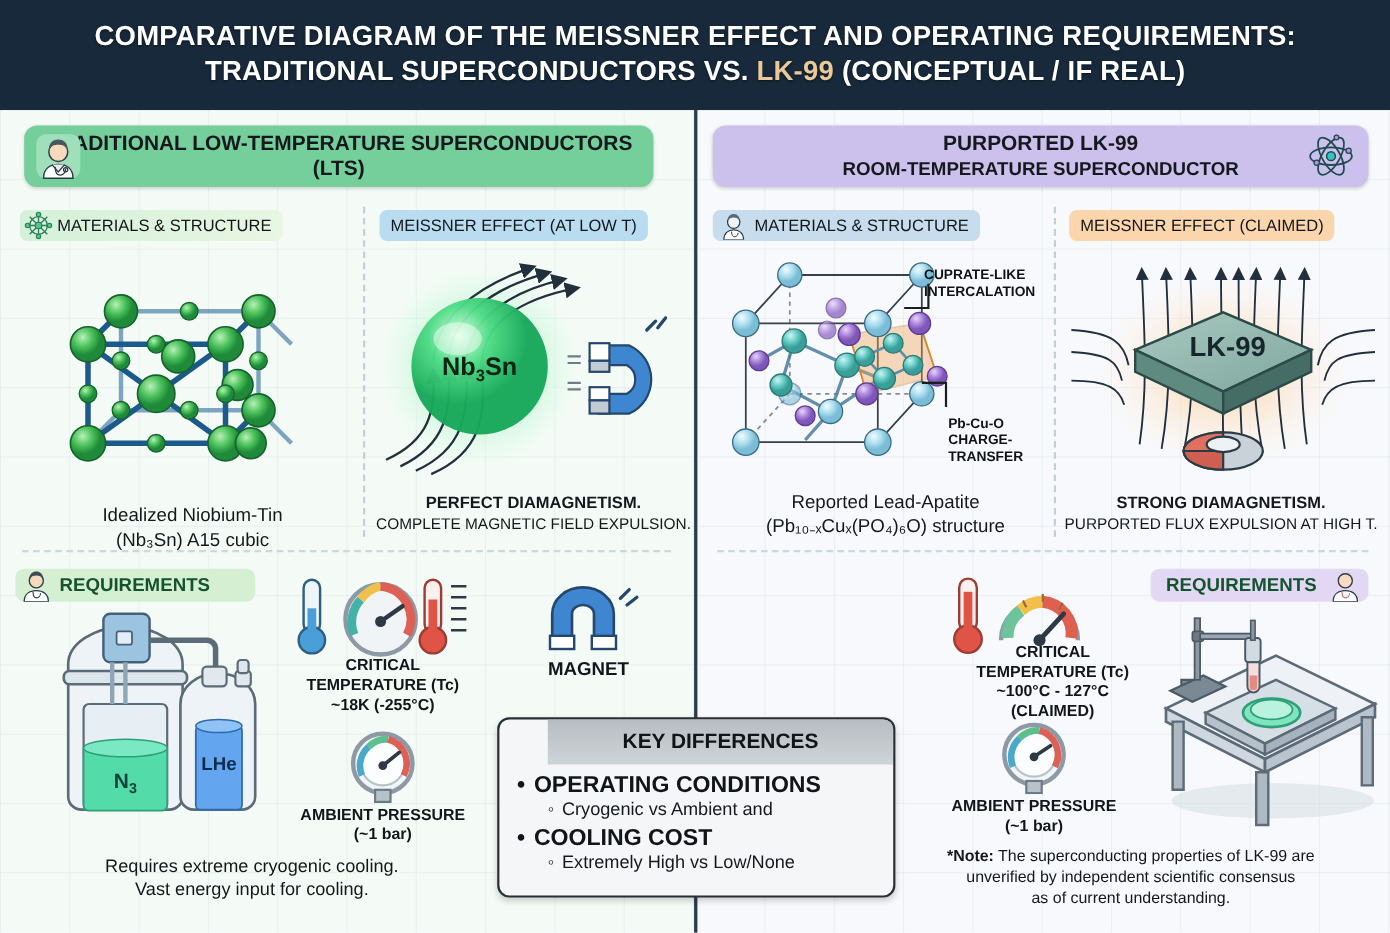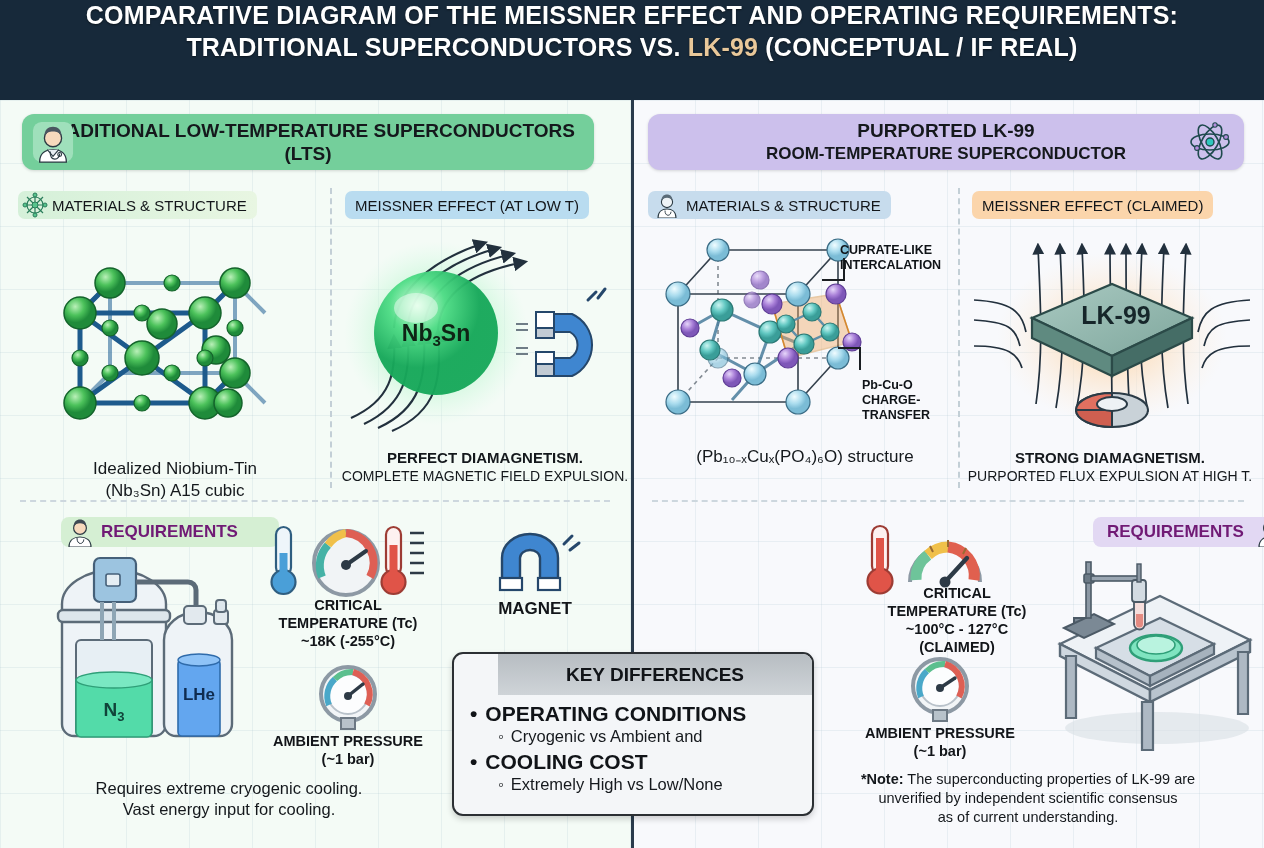--- a/index.html
+++ b/index.html
@@ -25,21 +25,21 @@
     background-size: 63px 63px;
   }
   .grid-bg.left  { right: 632px; background-color:#f4fbf6; }
   .grid-bg.right { left: 632px;  background-color:#f8f9fc; }
 
   
   .titlebar {
     position: absolute; left: 0; top: 0; width: 1264px; height: 100px;
     background: #17293a;
     display: flex; flex-direction: column;
-    align-items: center; 
+    align-items: center; justify-content: center;
     color: #ffffff; text-align: center;
   }
   .titlebar .l1, .titlebar .l2 {
     font-weight: bold; letter-spacing: .2px;
     text-shadow: 0 1px 2px rgba(0,0,0,.5);
   }
   .titlebar .l1 { font-size: 25px; line-height: 31px; }
   .titlebar .l2 { font-size: 25px; line-height: 33px; }
   .hl { color: #e9c89a; }
 
@@ -98,21 +98,21 @@
 
   #cap-lmat  { left: 30px;  top: 448px; width: 290px; margin-top: 10px; }
   #cap-lmeis { left: 340px; top: 448px; width: 290px; }
   #cap-rmat  { left: 652px; top: 446px; width: 306px; }
   #cap-rmeis { left: 962px; top: 448px; width: 296px; }
 
   
   .req-badge {
     position: absolute; height: 30px; border-radius: 8px;
     display: flex; align-items: center;
-    font-size: 17px; font-weight: bold; color: #701a75; margin-left: 47px;
+    font-size: 17px; font-weight: bold; color: #14532d;
   }
   #req-left  { left: 14px;  top: 517px; width: 218px; background: #d5efd3; padding-left: 40px; }
   #req-right { left: 1046px; top: 517px; width: 198px; background: #e2d8f3; padding-left: 14px; }
   .req-ico { position: absolute; width: 30px; height: 30px; top: 0; }
 
   
   .metric { position: absolute; text-align: center; }
   .metric .lbl { font-size: 14.5px; font-weight: bold; color: #121519; line-height: 18px; }
 
   
@@ -405,20 +405,21 @@
     <div>CUPRATE-LIKE</div>
     <div>INTERCALATION</div>
   </div>
   <div class="callout" id="co-2">
     <div>Pb-Cu-O</div>
     <div>CHARGE-</div>
     <div>TRANSFER</div>
   </div>
 
   <div class="cap" id="cap-rmat">
+    <div class="big">Reported Lead-Apatite</div>
     <div class="big">(Pb₁₀₋ₓCuₓ(PO₄)₆O) structure</div>
   </div>
 
   <svg class="svgwrap" style="left:964px;top:228px;width:296px;height:215px" viewBox="0 0 296 215">
     <defs>
       <radialGradient id="warm" cx="50%" cy="50%">
         <stop offset="30%" stop-color="#fbddbb" stop-opacity=".85"></stop>
         <stop offset="100%" stop-color="#fdeede" stop-opacity="0"></stop>
       </radialGradient>
       <linearGradient id="slabtop" x1="0" y1="0" x2="1" y2="1">

